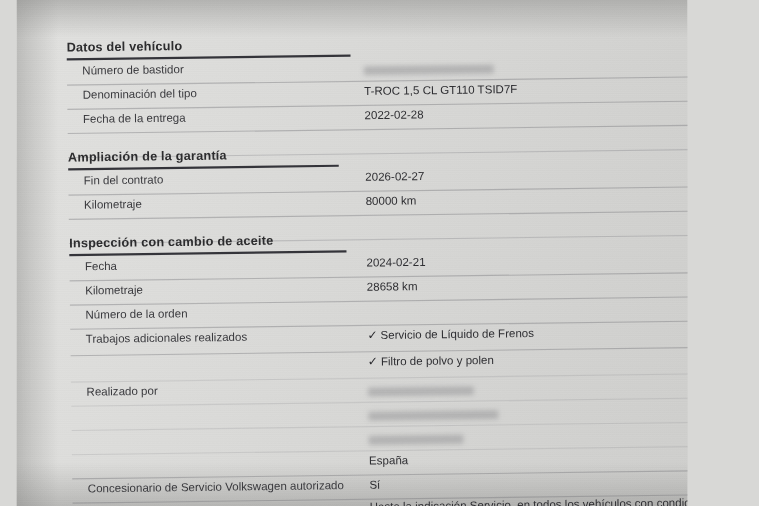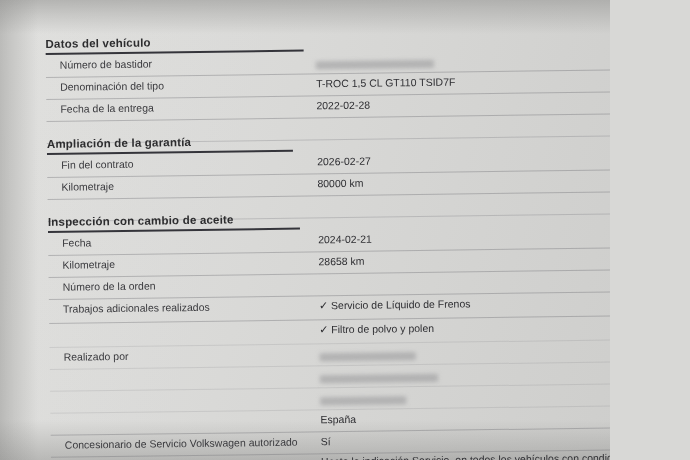--- a/index.html
+++ b/index.html
@@ -9,21 +9,21 @@
   body {
     width: 690px;
     height: 460px;
     overflow: hidden;
     background: #d8d8d6;
     font-family: "Liberation Sans", sans-serif;
   }
   
   .page {
     position: absolute;
-    left: 0;
+    left: 15px;
     top: 0;
     width: 610px;
     height: 460px;
     background: linear-gradient(180deg, #dcdcda 0%, #d4d4d2 40%, #cfcfcd 100%);
     overflow: hidden;
   }
   .paper {
     position: absolute;
     left: -12px;
     top: -14px;

